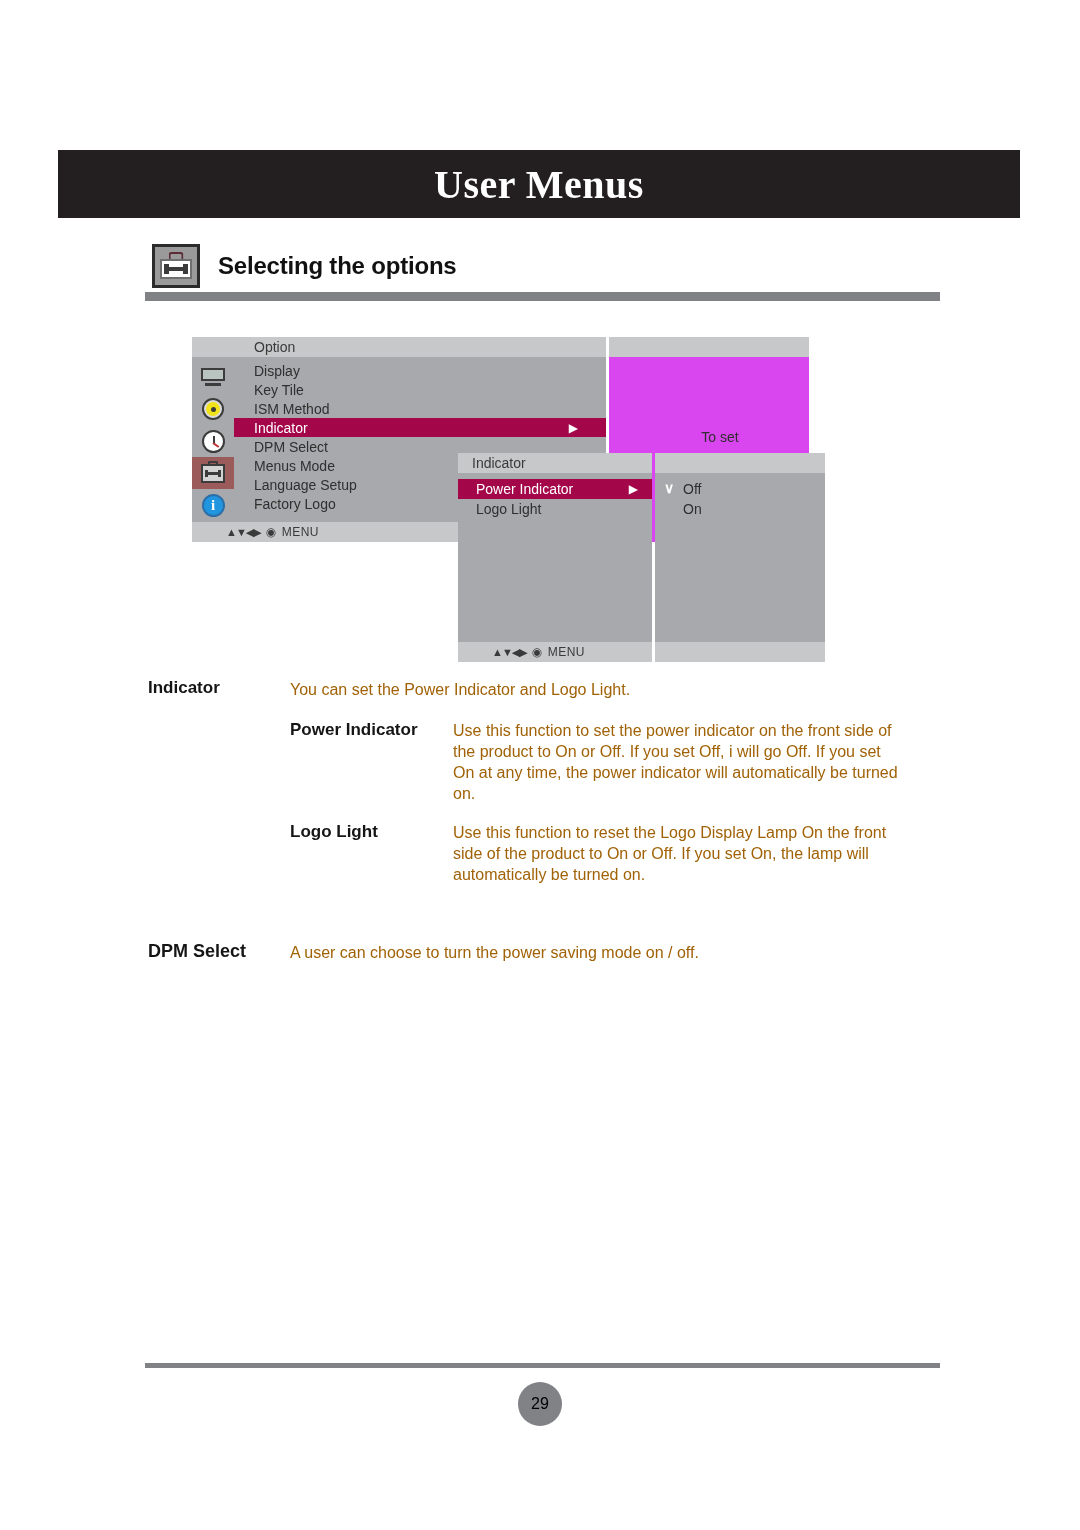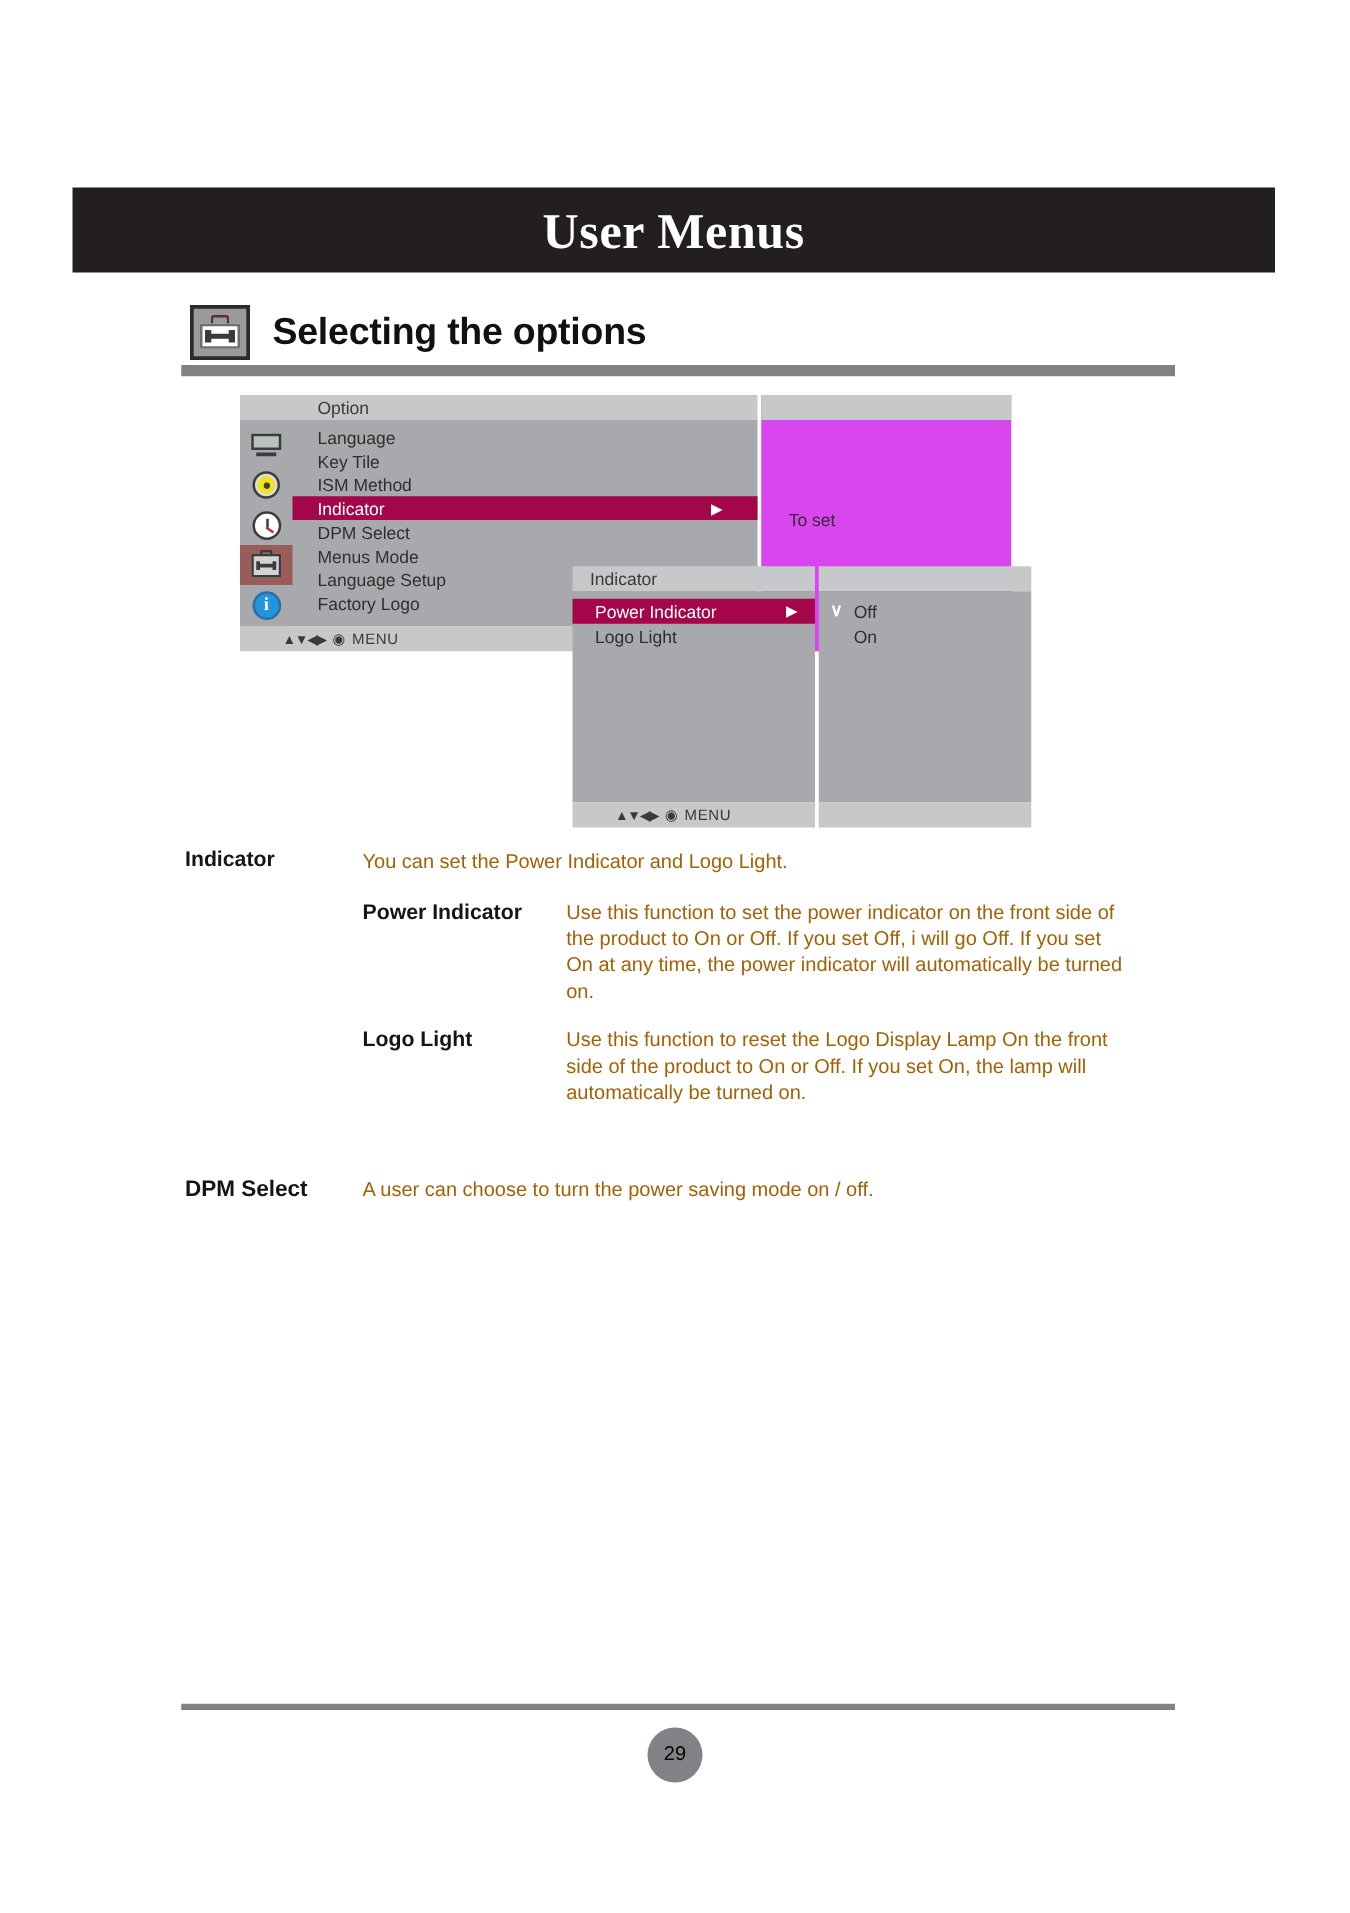--- a/index.html
+++ b/index.html
@@ -89,21 +89,21 @@
     position: absolute;
     top: -3px;
     width: 5px;
     height: 10px;
     background: #3b3b3b;
   }
   .toolbox-badge .wrench:before { left: -3px; }
   .toolbox-badge .wrench:after  { right: -3px; }
 
   .section-title {
-    font-size: 30px;
+    font-size: 24px;
     font-weight: bold;
     color: #111111;
     letter-spacing: -0.2px;
   }
 
   .head-rule {
     position: absolute;
     left: 145px;
     top: 292px;
     width: 795px;
@@ -111,21 +111,21 @@
     background: #808285;
   }
 
   
   .osd {
     position: absolute;
     font-family: "Liberation Sans", sans-serif;
   }
 
   
-  #osd-option { left: 192px; top: 316px; }
+  #osd-option { left: 192px; top: 337px; text-align: center; }
 
   .osd-titlebar {
     background: #c6c8ca;
     height: 20px;
     display: flex;
     align-items: center;
   }
   .osd-title-text {
     font-size: 14px;
     color: #3a3a3a;
@@ -427,21 +427,21 @@
                 <div class="hdl"></div>
                 <div class="wr"></div>
               </div>
           </div>
           <div class="rail-icon">
             <div class="ic-info">i</div>
           </div>
         </div>
         <div class="menu-list">
           <div class="menu-row">
-            <span>Language</span>
+            <span>Display</span>
           </div>
           <div class="menu-row">
             <span>Key Tile</span>
           </div>
           <div class="menu-row">
             <span>ISM Method</span>
           </div>
           <div class="menu-row sel">
             <span>Indicator</span>
             <span class="arrow">▶</span>

